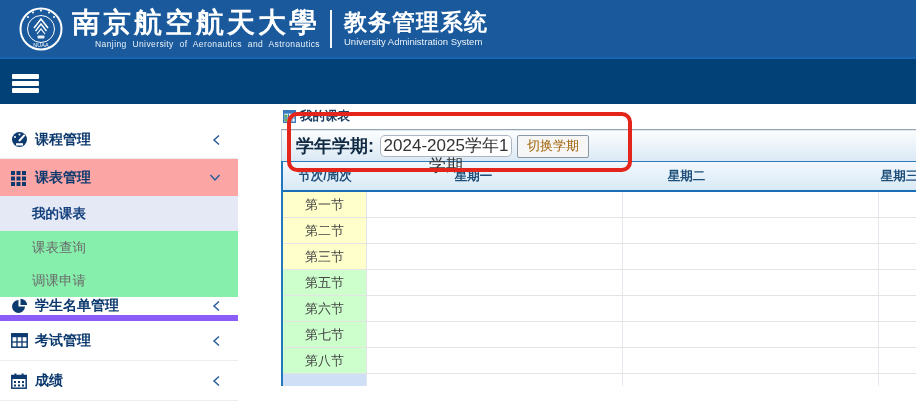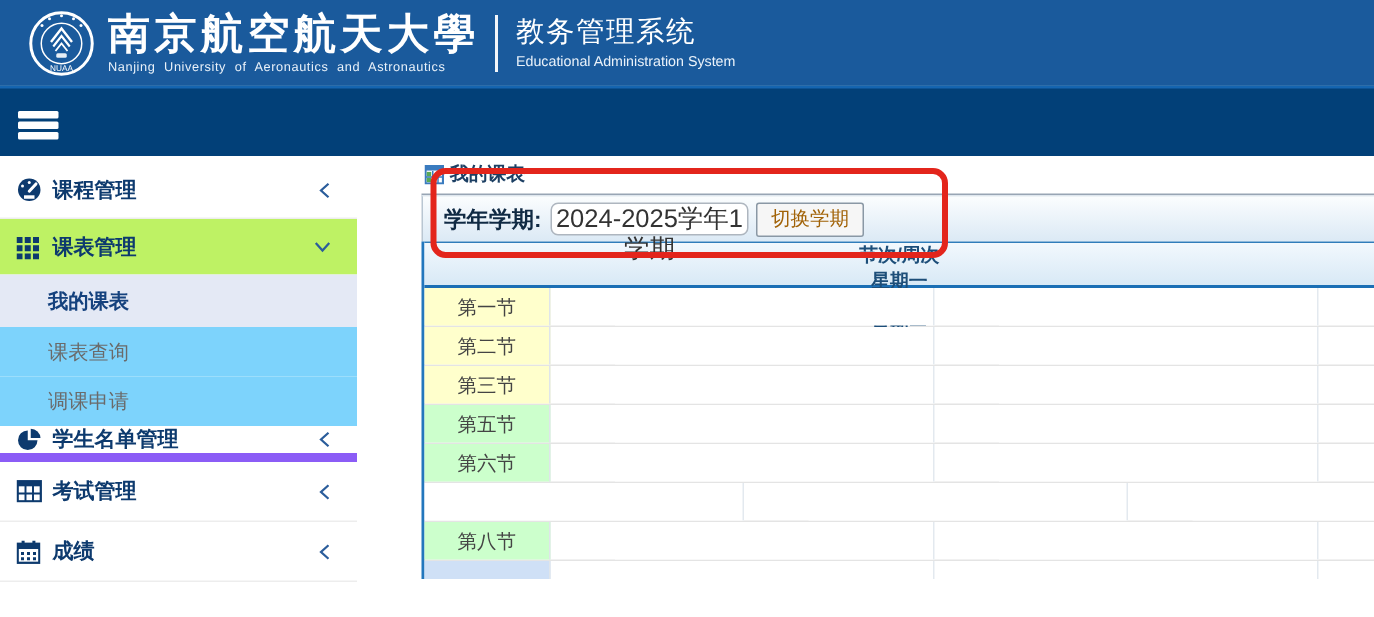--- a/index.html
+++ b/index.html
@@ -7,71 +7,71 @@
     font-family:"Liberation Sans","DejaVu Sans",sans-serif; }
 
   
   .banner { position:absolute; left:0; top:0; width:916px; height:57px;
     background:#1a5a9c; display:flex; align-items:center; }
   .logo-wrap { margin-left:19px; width:44px; height:44px; flex:0 0 auto; }
   .uni-block { margin-left:9px; color:#fff; }
   .uni-cn { font-family:"DejaVu Serif","Liberation Serif",serif; font-weight:bold;
     font-size:28px; letter-spacing:3px; line-height:30px; white-space:nowrap; }
   .uni-en { font-size:8.5px; letter-spacing:.4px; word-spacing:3px; margin-top:1px;
-    white-space:nowrap; color:#eaf2fa; }
+    white-space:nowrap; color:#eaf2fa;text-align:right; }
   .banner-divider { width:2px; height:38px; background:#fff; opacity:.95; margin:0 12px 0 10px; }
   .sys-block { color:#fff; }
-  .sys-cn { font-size:19px; font-weight:normal; letter-spacing:1px; line-height:24px; white-space:nowrap; }
+  .sys-cn { font-size:23px; font-weight:bold; letter-spacing:1px; line-height:24px; white-space:nowrap; }
   .sys-en { font-size:9.5px; margin-top:2px; white-space:nowrap; color:#eaf2fa; }
 
   
   .navbar { position:absolute; left:0; top:57px; width:916px; height:47px;
     background:#024078; border-top:2px solid #1565b0; }
   .hamburger { position:absolute; left:12px; top:15px; width:27px; height:19px;
     display:flex; flex-direction:column; justify-content:space-between; cursor:pointer; }
   .hamburger span { display:block; height:5px; background:#fff; border-radius:1px; }
 
   
-  .sidebar { position:absolute; left:0; top:104px; width:238px; padding-top:4px; background:#fff; }
+  .sidebar { position:absolute; left:0; top:104px; width:238px; padding-top:17px; background:#fff; }
   .side-item { display:flex; align-items:center; height:38px; padding:0 17px 0 11px;
     cursor:pointer; color:#0d3a6e; }
   .side-item .ico { width:17px; height:17px; margin-right:7px; flex:0 0 auto; display:flex; align-items:center; }
   .side-item .lbl { font-size:14px; font-weight:bold; }
   .side-item .chev { margin-left:auto; display:flex; align-items:center; }
   .item-courses { border-bottom:1px solid #ededed; }
-  .item-timetable { background:#bef264; height:37px; }
+  .item-timetable { background:#fca5a5; height:37px; }
   .sub-item { display:flex; align-items:center; height:33px; padding-left:32px;
-    font-size:13.5px; color:#6a6a6a; background:#7dd3fc; cursor:pointer; }
+    font-size:13.5px; color:#6a6a6a; background:#86efac; cursor:pointer; }
   .sub-item.selected { background:#e4e9f5; color:#15427e; font-weight:bold; height:35px; }
   .item-students { height:24px; border-bottom:6px solid #8b5cf6; }
   .item-exams { height:40px; border-bottom:1px solid #ededed; }
   .item-grades { height:40px; border-bottom:1px solid #ededed; }
 
   
   .main { position:absolute; left:281px; top:104px; width:635px; height:307px; background:#fff; }
   .tab-row { height:26px; display:flex; align-items:center; padding-left:2px;
     border-bottom:1px solid #98a5b4; background:#fff; }
   .tab-row .tab-ico { width:14px; height:13px; margin-right:3px; display:flex; align-items:center; }
   .tab-row .tab-lbl { font-size:12.5px; font-weight:bold; color:#1c3f63; }
 
   .toolbar { height:31px; display:flex; align-items:center; padding-left:14px;
     background:linear-gradient(#fbfdfe,#dbe9f5);
     border-left:1px solid #b9c6d2; border-top:1px solid #dfe7ee; }
-  .sem-label { font-size:15px; font-weight:bold; color:#102a43; margin-right:6px; }
+  .sem-label { font-size:18px; font-weight:bold; color:#102a43; margin-right:6px; }
   .sem-select { width:132px; height:22px; border:1px solid #aeb6bf; border-radius:5px;
     background:#fff; font-size:17px; color:#333; text-align:center; line-height:20px;
     font-family:"Liberation Sans","DejaVu Sans",sans-serif; }
   .switch-btn { margin-left:5px; height:23px; padding:0 9px; border:1px solid #8a98a5;
     border-radius:2px; background:#f6f6f6; font-size:13px; color:#a16207; cursor:pointer;
     font-family:"Liberation Sans","DejaVu Sans",sans-serif; }
 
   .ttable { border-left:2px solid #2377bd; }
   .t-head { display:flex; height:31px; align-items:center;
     background:linear-gradient(#f2f8fd,#d8e9f6);
-    border-top:1px solid #2f7cba; border-bottom:2px solid #1b6fb5;flex-direction:column; }
+    border-top:1px solid #2f7cba; border-bottom:2px solid #1b6fb5; }
   .t-head .hc { font-size:12.5px; font-weight:bold; color:#1d4e79; text-align:center; flex:0 0 auto; }
   .hc-0 { width:84px; } .hc-d { width:213px; }
   .t-row { display:flex; height:26px; border-bottom:1px solid #e4e4e4;gap:43px; }
   .t-row .pc { width:84px; flex:0 0 auto; display:flex; align-items:center; justify-content:center;
     font-size:13px; color:#444; border-right:1px solid #dfe5ea; }
   .t-row .dc { width:213px; flex:0 0 auto; border-right:1px solid #e3e9ef; background:#fff; }
   .g-morning { background:#ffffcc; }
   .g-afternoon { background:#ccffcc; }
   .g-evening { background:#cfe0f6; }
   .t-row.partial { height:12px; border-bottom:none; }
@@ -100,21 +100,21 @@
       <circle cx="22" cy="3.5" r="1" fill="#fff"></circle>
     </svg>
   </div>
   <div class="uni-block">
     <div class="uni-cn">南京航空航天大學</div>
     <div class="uni-en">Nanjing University of Aeronautics and Astronautics</div>
   </div>
   <div class="banner-divider"></div>
   <div class="sys-block">
     <div class="sys-cn">教务管理系统</div>
-    <div class="sys-en">Educational Administration System</div>
+    <div class="sys-en">University Administration System</div>
   </div>
 </div>
 
 <div class="navbar">
   <div class="hamburger">
     <span></span>
       <span></span>
       <span></span>
   </div>
 </div>
@@ -289,20 +289,21 @@
       <div class="dc"></div>
       <div class="dc"></div>
     </div>
     <div class="t-row">
       <div class="pc g-afternoon">第六节</div>
       <div class="dc"></div>
       <div class="dc"></div>
       <div class="dc"></div>
     </div>
     <div class="t-row">
+      <div class="pc g-afternoon">第七节</div>
       <div class="dc"></div>
       <div class="dc"></div>
       <div class="dc"></div>
     </div>
     <div class="t-row">
       <div class="pc g-afternoon">第八节</div>
       <div class="dc"></div>
       <div class="dc"></div>
       <div class="dc"></div>
     </div>

